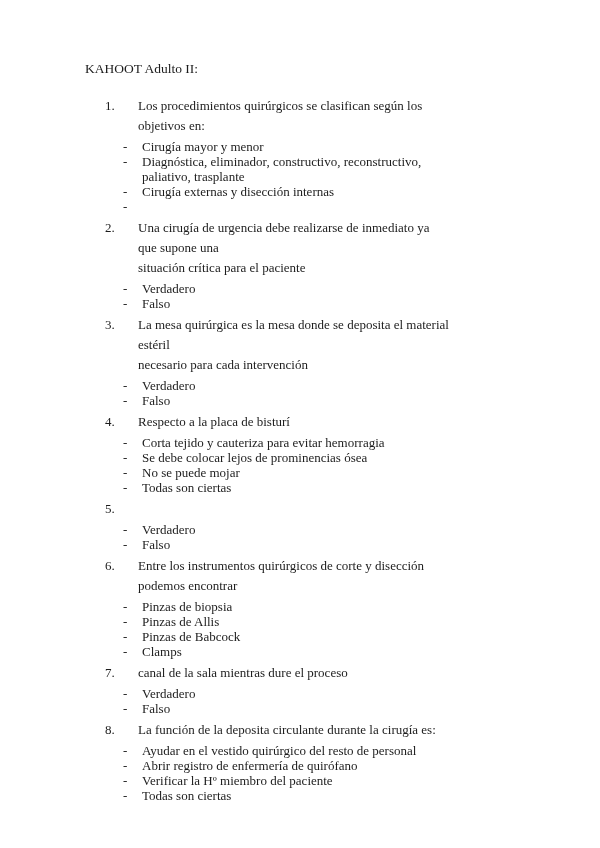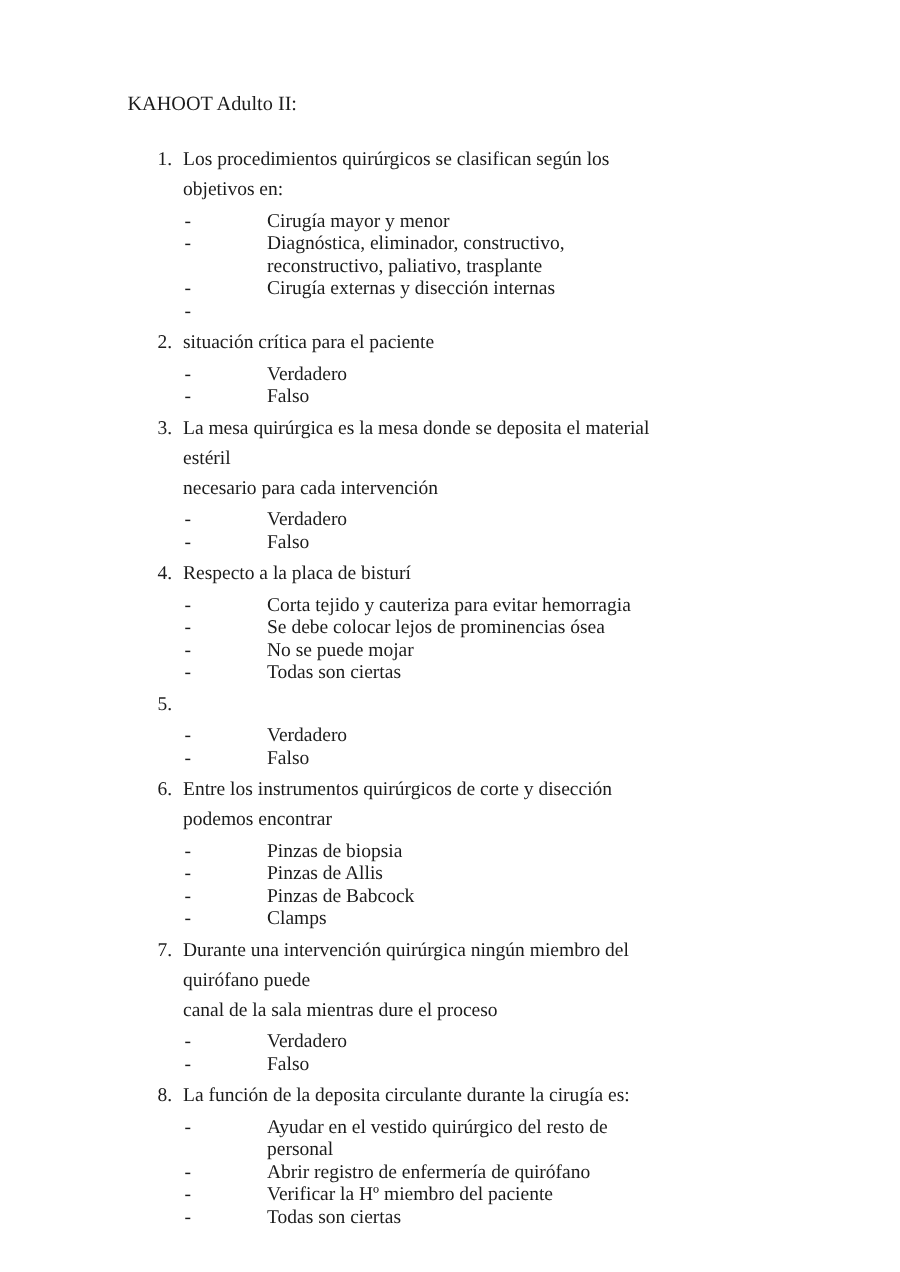--- a/index.html
+++ b/index.html
@@ -39,20 +39,21 @@
     align-items: flex-start;
   }
   .q-num {
     flex: 0 0 17px;
     width: 17px;
     line-height: 20px;
   }
   .q-body {
     flex: 1 1 auto;
     max-width: 412px;
+    margin-left: 16px;
   }
   .q-line {
     line-height: 20px;
   }
   .options {
     margin-top: 3px;
     margin-left: 18px;
   }
   .option {
     display: flex;
@@ -60,21 +61,20 @@
     line-height: 15px;
   }
   .option .dash {
     flex: 0 0 19px;
     width: 19px;
   }
   .option .opt-text {
     flex: 1 1 auto;
     max-width: 396px;
     min-height: 15px;
-    margin-left: 36px;
   }
 </style>
 </head>
 <body>
 
 <div class="page">
   <div class="content">
     <div class="doc-title">KAHOOT Adulto II:</div>
     <div>
         <div class="question">
@@ -100,20 +100,21 @@
             <div class="option">
               <span class="dash">-</span>
               <span class="opt-text"></span>
             </div>
           </div>
         </div>
         <div class="question">
           <div class="q-row">
             <div class="q-num">2.</div>
             <div class="q-body">
+              <div class="q-line">Una cirugía de urgencia debe realizarse de inmediato ya que supone una</div>
               <div class="q-line">situación crítica para el paciente</div>
             </div>
           </div>
           <div class="options">
             <div class="option">
               <span class="dash">-</span>
               <span class="opt-text">Verdadero</span>
             </div>
             <div class="option">
               <span class="dash">-</span>
@@ -206,21 +207,20 @@
             <div class="option">
               <span class="dash">-</span>
               <span class="opt-text">Clamps</span>
             </div>
           </div>
         </div>
         <div class="question">
           <div class="q-row">
             <div class="q-num">7.</div>
             <div class="q-body">
-              <div class="q-line">Durante una intervención quirúrgica ningún miembro del quirófano puede</div>
               <div class="q-line">canal de la sala mientras dure el proceso</div>
             </div>
           </div>
           <div class="options">
             <div class="option">
               <span class="dash">-</span>
               <span class="opt-text">Verdadero</span>
             </div>
             <div class="option">
               <span class="dash">-</span>

